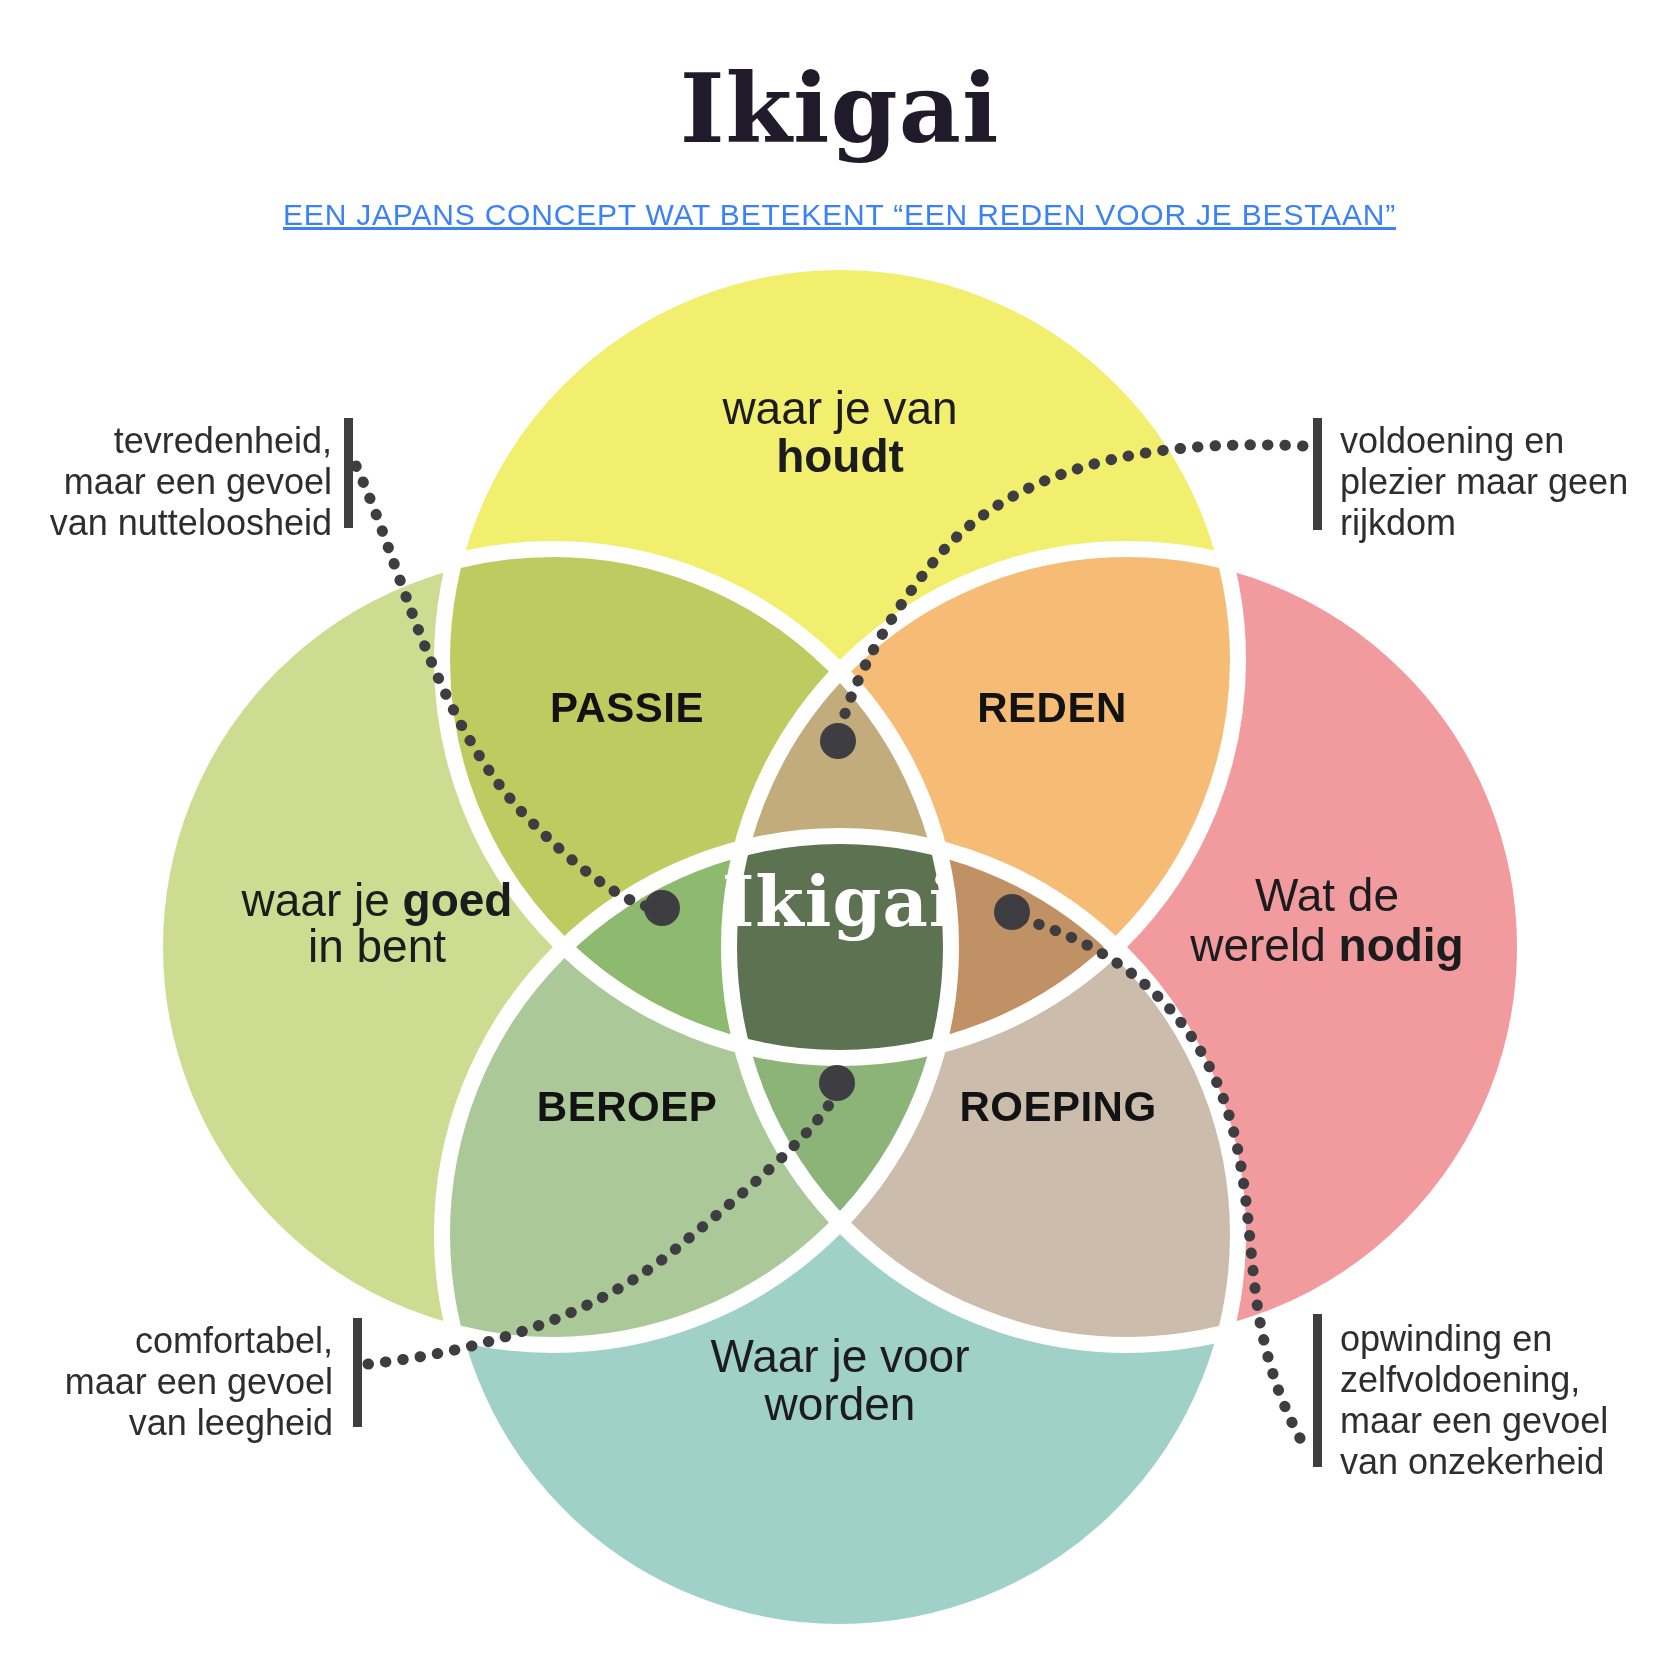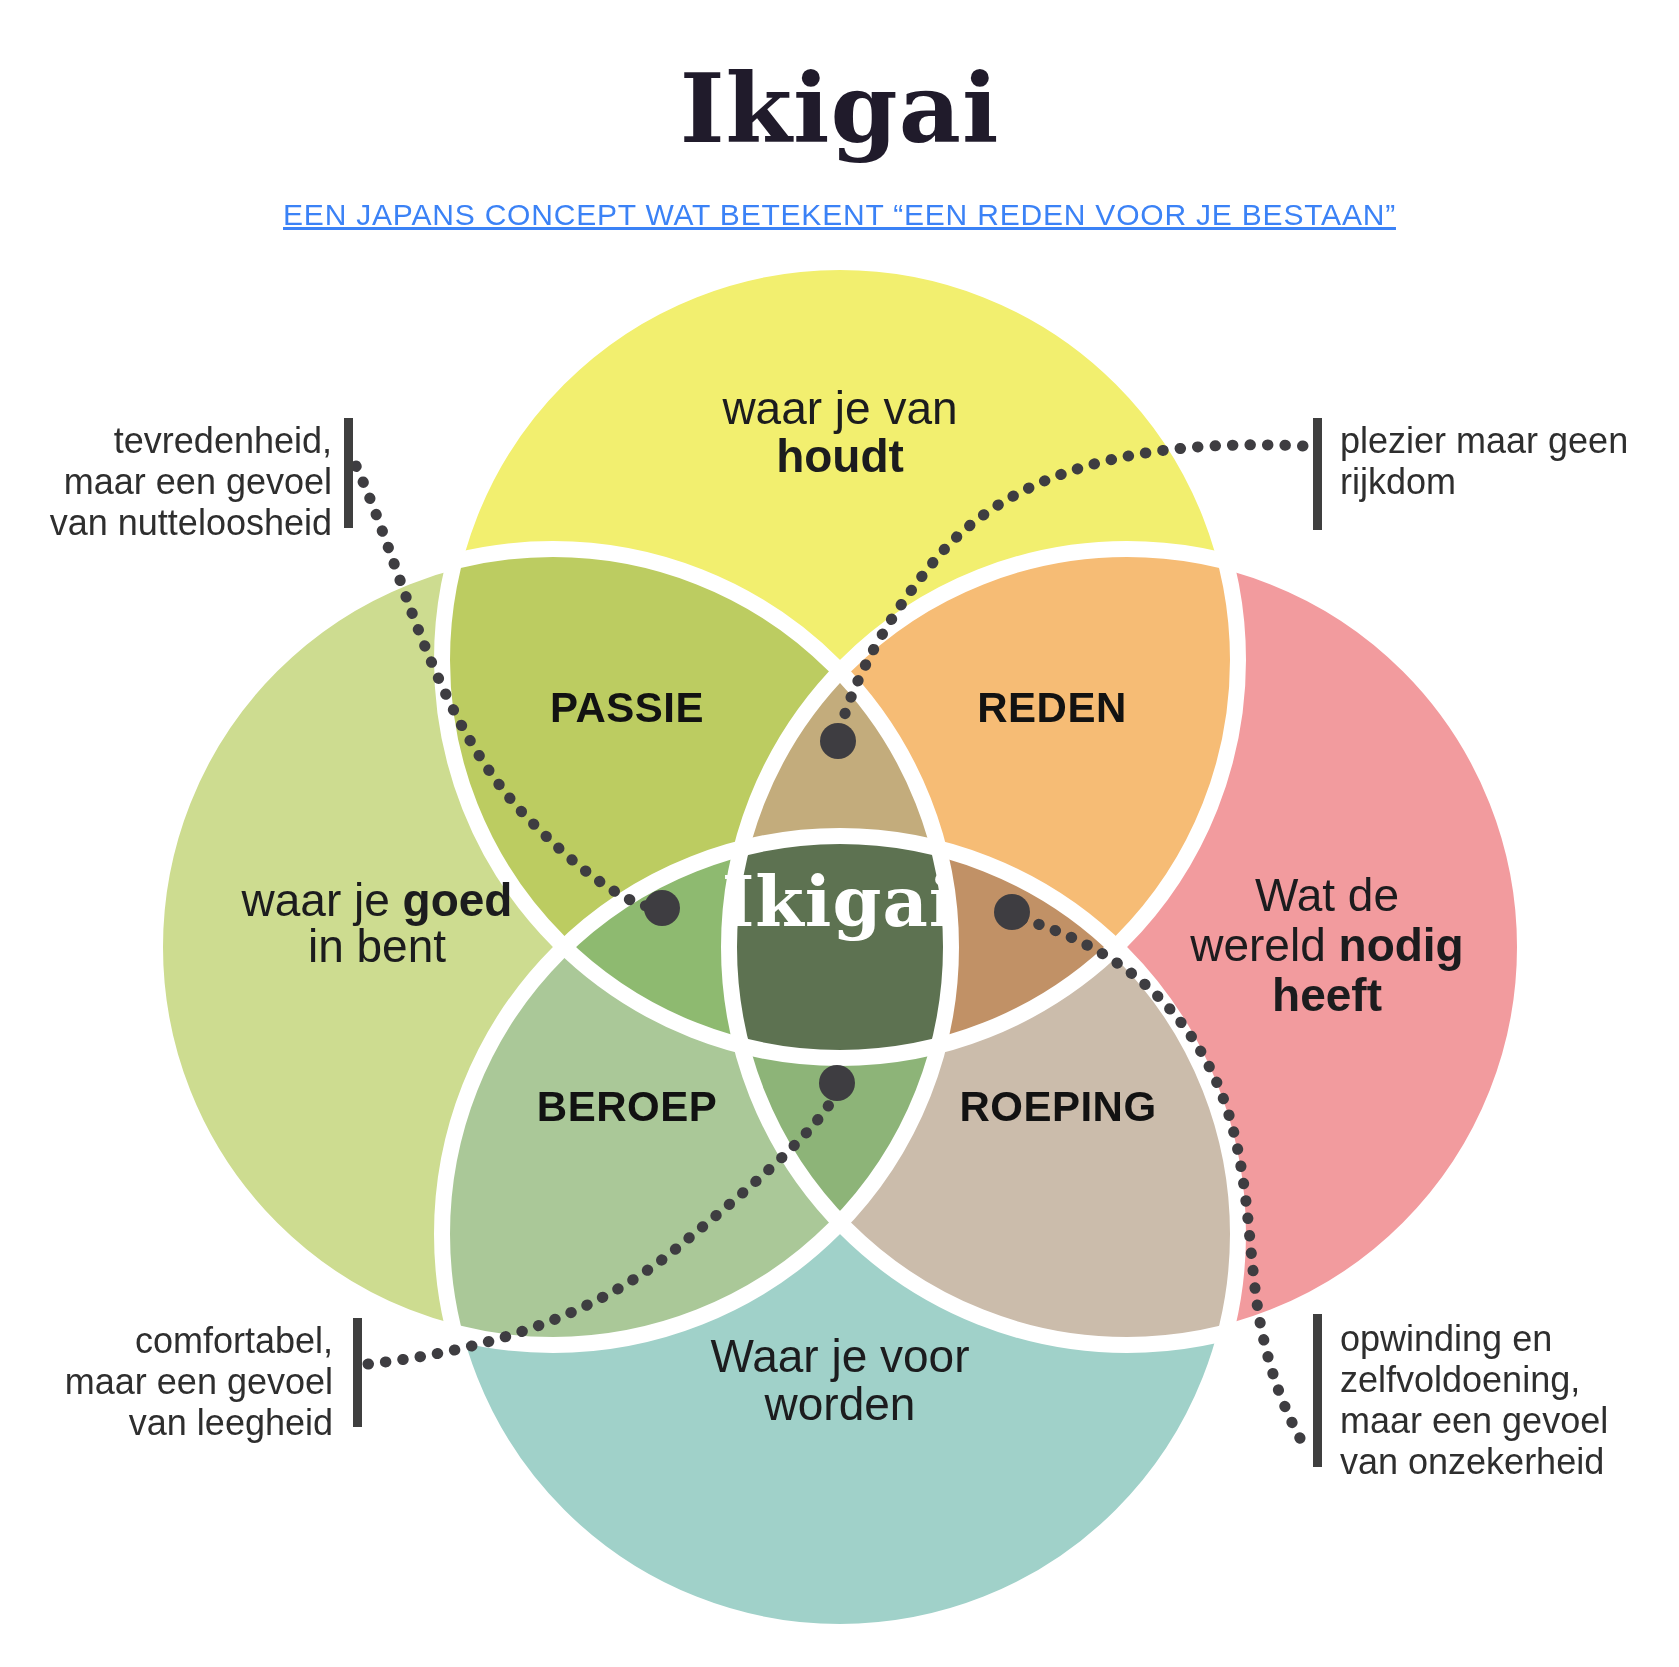--- a/index.html
+++ b/index.html
@@ -137,21 +137,20 @@
   </div>
 
   <div class="vlabel" style="top:877px;left:207px;width:340px;line-height:46px">
     <div><span>waar je </span><span class="b">goed</span></div>
     <div>in bent</div>
   </div>
 
   <div class="vlabel lh50" style="top:858px;left:1157px;width:340px">
     <div>Wat de</div>
     <div><span>wereld </span><span class="b">nodig</span></div>
-    <div class="b">heeft</div>
   </div>
 
   <div class="vlabel" style="top:1332px;left:590px;width:500px">
     <div>Waar je voor</div>
     <div>worden</div>
   </div>
 
   <div class="xlabel" style="top:684px;left:477px;width:300px">PASSIE</div>
   <div class="xlabel" style="top:684px;left:902px;width:300px">REDEN</div>
   <div class="xlabel" style="top:1083px;left:477px;width:300px">BEROEP</div>
@@ -159,20 +158,21 @@
 
   <div class="center-label" style="top:860px;left:639px;width:400px">Ikigai</div>
 
   <div class="ann align-r" style="top:420px;right:1347px;width:420px">
     <div>tevredenheid,</div>
     <div>maar een gevoel</div>
     <div>van nutteloosheid</div>
   </div>
 
   <div class="ann" style="top:420px;left:1340px;width:330px">
+    <div>voldoening en</div>
     <div>plezier maar geen</div>
     <div>rijkdom</div>
   </div>
 
   <div class="ann align-r" style="top:1320px;right:1346px;width:420px">
     <div>comfortabel,</div>
     <div>maar een gevoel</div>
     <div>van leegheid</div>
   </div>
 

